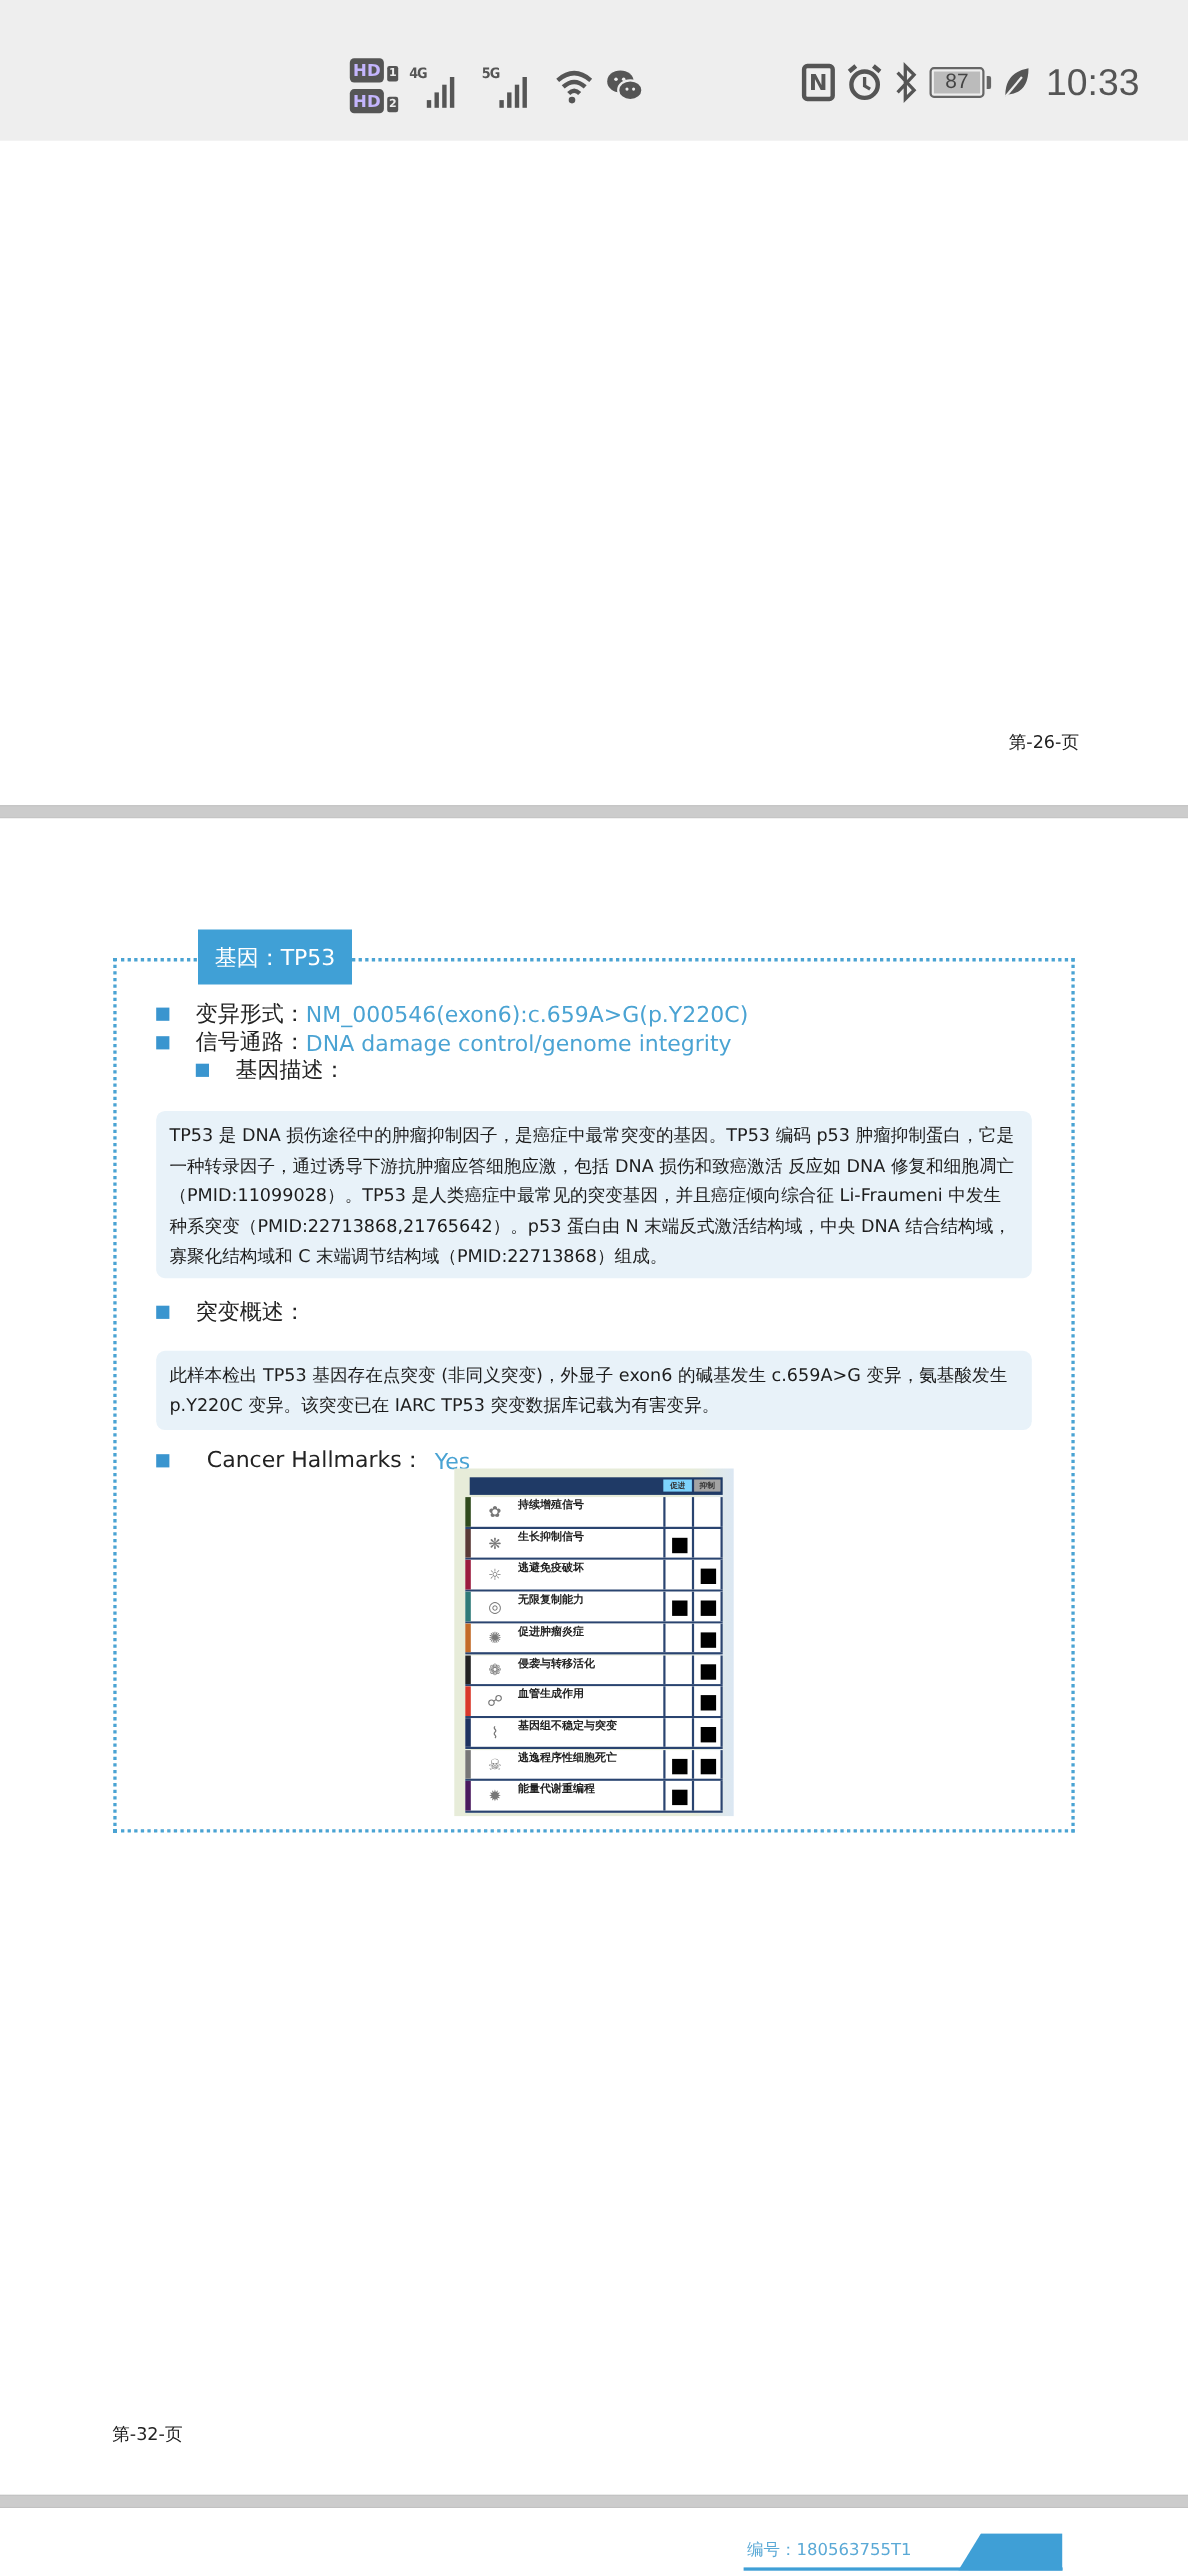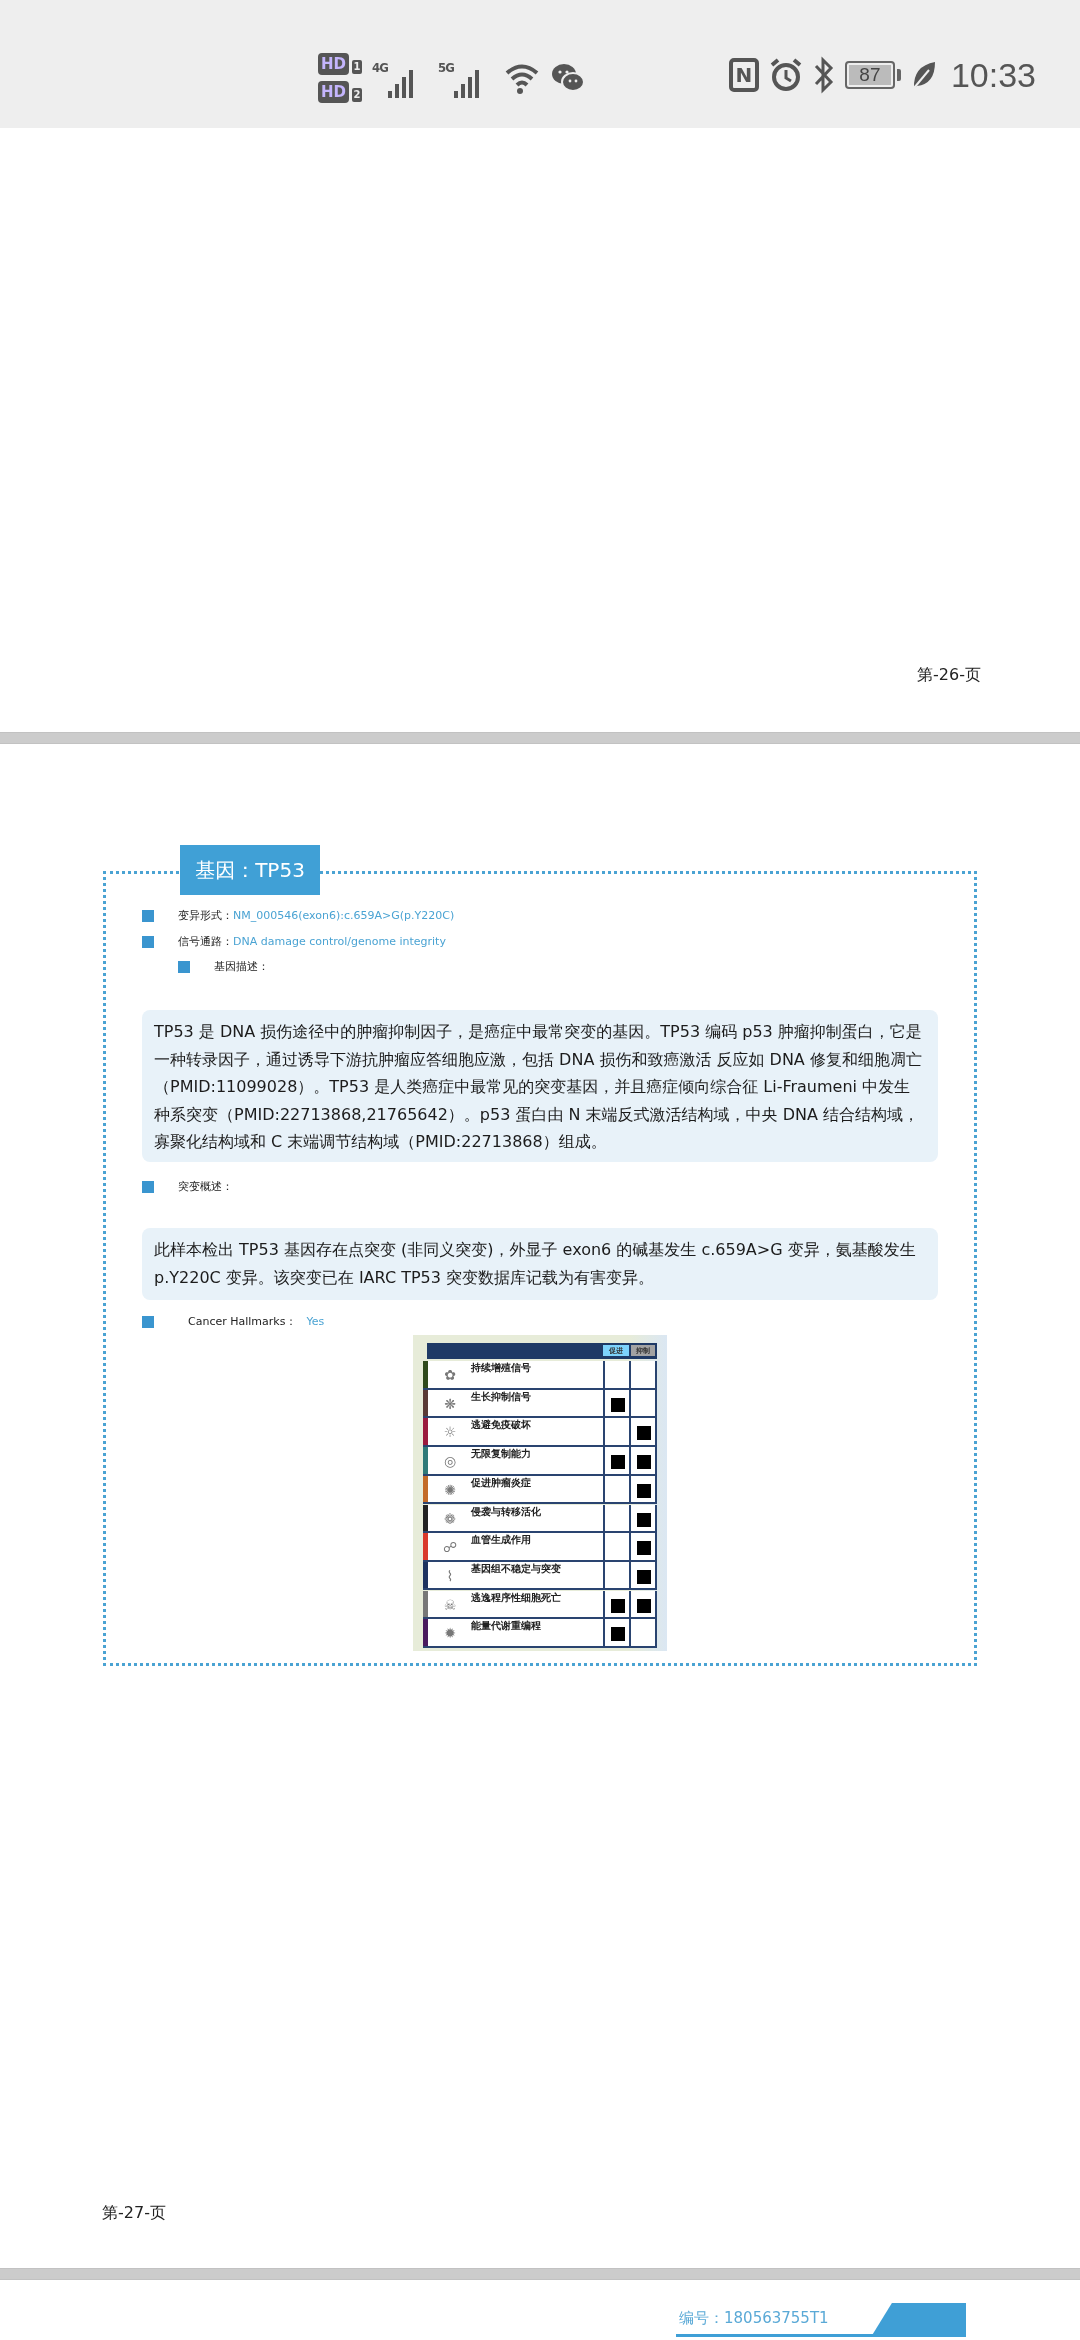--- a/index.html
+++ b/index.html
@@ -28,21 +28,21 @@
 
   
   .page { position: absolute; left: 0; width: 1080px; background: #fff; }
   .sep { position: absolute; left: 0; width: 1080px; height: 12px; background: #cccccc; border-top: 1px solid #c2c2c2; border-bottom: 1px solid #c2c2c2; }
   .page-num { position: absolute; font: 16px "DejaVu Sans", sans-serif; color: #222; }
 
   
   .gene-box { position: absolute; left: 103px; top: 871px; width: 874px; height: 795px; border: 3px dotted #4aa3d3; }
   .gene-tab { position: absolute; left: 180px; top: 845px; width: 140px; height: 50px; background: #40a0d6; color: #fff; font: 20px "DejaVu Sans", sans-serif; line-height: 50px; text-align: center; }
 
-  .bullet-row { position: absolute; left: 142px; display: flex; align-items: center; font-size: 11px; }
+  .bullet-row { position: absolute; left: 142px; display: flex; align-items: center; font-size: 20px; }
   .bullet-sq { width: 12px; height: 12px; background: #3a95cf; margin-right: 24px; }
   .bullet-label { color: #222; }
   .bullet-val { color: #4aa3d3; }
 
   .desc-box { position: absolute; background: #e8f2f9; border-radius: 8px; padding: 8px 12px; font-size: 16px; line-height: 27.5px; color: #1c1c1c; }
 
   
   .hm-wrap { position: absolute; left: 413px; top: 1335px; width: 254px; height: 316px; background: linear-gradient(90deg, #e7ecd9 0%, #e7ecd9 85%, #dbe7f3 100%); }
   .hm-head { position: absolute; left: 14px; top: 8px; width: 230px; height: 16px; background: #1f3a66; }
   .hm-head .c1, .hm-head .c2 { position: absolute; top: 2px; height: 11px; font: bold 7px "DejaVu Serif", serif; text-align: center; line-height: 11px; color: #333; }
@@ -269,21 +269,21 @@
         <span class="ico">✹</span>
         <span class="name">能量代谢重编程</span>
         <span class="cell a">
           <span class="mark"></span>
         </span>
         <span class="cell b"></span>
       </div>
     </div>
 </div>
 
-<span class="page-num" style="left:102px;top:2203px;">第-27-页</span>
+<span class="page-num" style="left:102px;top:2203px;">第-32-页</span>
 
 <div class="sep" style="top:2268px;"></div>
 
 <div class="page" style="top:2280px;height:60px;"></div>
 <div class="footer-tag">
   <span class="text">编号：180563755T1</span>
   <span class="line"></span>
   <span class="tab"></span>
 </div>
 

